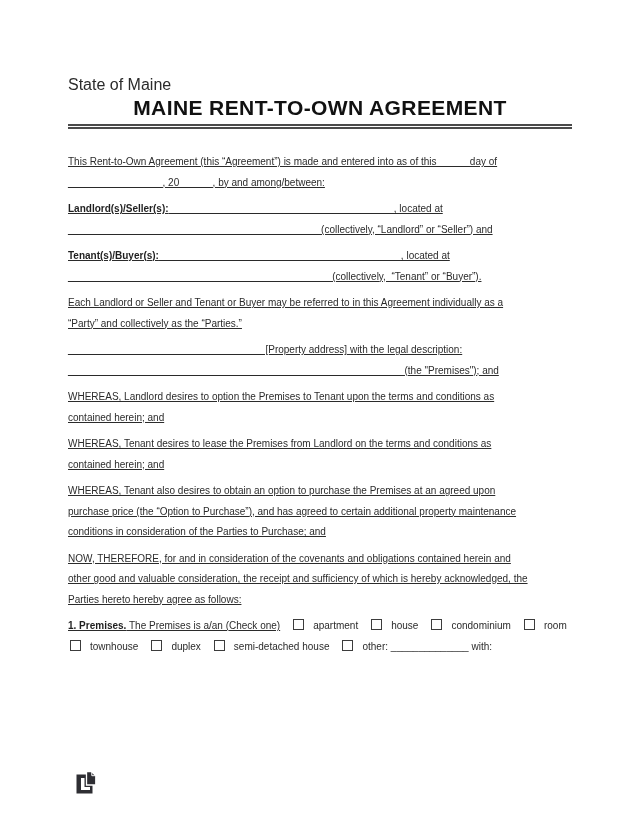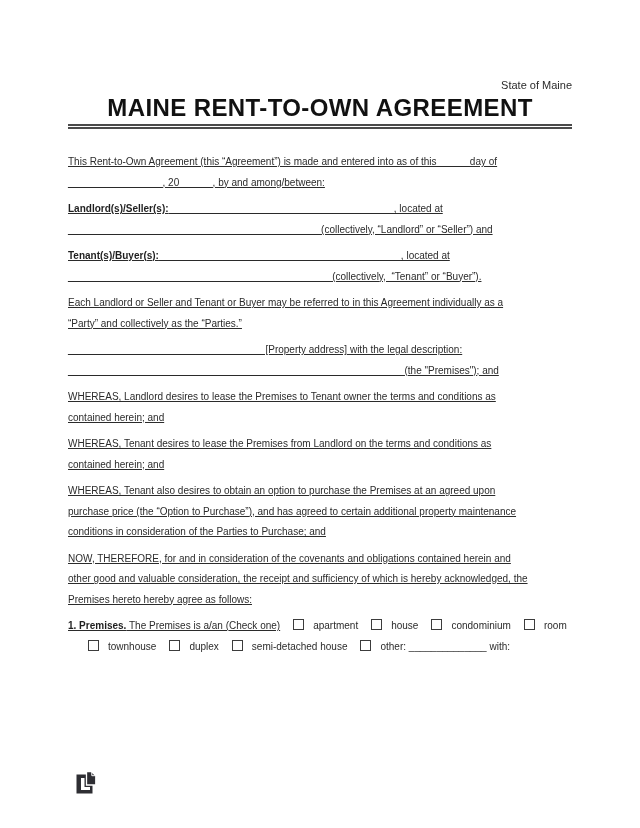--- a/index.html
+++ b/index.html
@@ -8,49 +8,48 @@
     width: 640px;
     height: 828px;
     background: #ffffff;
     box-sizing: border-box;
     padding: 78px 68px 0 68px;
     font-family: "Liberation Sans", sans-serif;
     color: #2b2b2b;
     overflow: hidden;
   }
   .state-label {
-    font-size: 11px;
+    font-size: 16px;
     line-height: 14px;
     margin: 0 0 2px 0;
     color: #2b2b2b;
-    text-align: right;
   }
   .doc-title {
-    font-size: 24px;
+    font-size: 21px;
     line-height: 27px;
     font-weight: 700;
     letter-spacing: 0.4px;
     text-align: center;
     color: #111111;
     margin: 0 0 23px 0;
     padding-bottom: 3px;
     border-bottom: 5px double #4a4a4a;
   }
   .para { margin: 0 0 6px 0; }
   .line {
     display: block;
     white-space: pre;
     font-size: 10px;
     line-height: 20.5px;
     color: #2b2b2b;
     text-decoration: underline;
   }
   .line b { font-weight: 700; color: #1f1f1f; margin-top: 13px; }
   .opt { display: inline-block; margin-left: 13px; }
-  .opt-indent { display: inline-block; margin-left: 20px; }
+  .opt-indent { display: inline-block; margin-left: 2px; }
   .cb {
     display: inline-block;
     width: 9px;
     height: 9px;
     border: 1.2px solid #3c3c3c;
     background: #ffffff;
     margin-right: 9px;
     vertical-align: -1px;
   }
   .logo {
@@ -89,40 +88,40 @@
       <span class="line">Each Landlord or Seller and Tenant or Buyer may be referred to in this Agreement individually as a</span>
       <span class="line">“Party” and collectively as the “Parties.”</span>
     </div>
 
   <div class="para">
       <span class="line">___________________________________ [Property address] with the legal description:</span>
       <span class="line">____________________________________________________________ (the "Premises"); and</span>
     </div>
 
   <div class="para">
-      <span class="line">WHEREAS, Landlord desires to lease the Premises to Tenant owner the terms and conditions as</span>
+      <span class="line">WHEREAS, Landlord desires to option the Premises to Tenant upon the terms and conditions as</span>
       <span class="line">contained herein; and</span>
     </div>
 
   <div class="para">
       <span class="line">WHEREAS, Tenant desires to lease the Premises from Landlord on the terms and conditions as</span>
       <span class="line">contained herein; and</span>
     </div>
 
   <div class="para">
       <span class="line">WHEREAS, Tenant also desires to obtain an option to purchase the Premises at an agreed upon</span>
       <span class="line">purchase price (the “Option to Purchase”), and has agreed to certain additional property maintenance</span>
       <span class="line">conditions in consideration of the Parties to Purchase; and</span>
     </div>
 
 
   <div class="para">
       <span class="line">NOW, THEREFORE, for and in consideration of the covenants and obligations contained herein and</span>
       <span class="line">other good and valuable consideration, the receipt and sufficiency of which is hereby acknowledged, the</span>
-      <span class="line">Premises hereto hereby agree as follows:</span>
+      <span class="line">Parties hereto hereby agree as follows:</span>
     </div>
 
   <div class="para">
       <span class="line"><b>1. Premises.</b><span> The Premises is a/an (Check one)</span><span class="opt"><span class="cb"></span><span>apartment</span></span><span class="opt"><span class="cb"></span><span>house</span></span><span class="opt"><span class="cb"></span><span>condominium</span></span><span class="opt"><span class="cb"></span><span>room</span></span></span>
       <span class="line"><span class="opt-indent"><span class="cb"></span><span>townhouse</span></span><span class="opt"><span class="cb"></span><span>duplex</span></span><span class="opt"><span class="cb"></span><span>semi-detached house</span></span><span class="opt"><span class="cb"></span><span>other: ______________ with:</span></span></span>
     </div>
 
   <div class="logo">
     <svg width="21" height="23" viewBox="0 0 21 23" xmlns="http://www.w3.org/2000/svg">
       <rect x="0.5" y="3.5" width="16" height="19" fill="#2e2e33"></rect>

